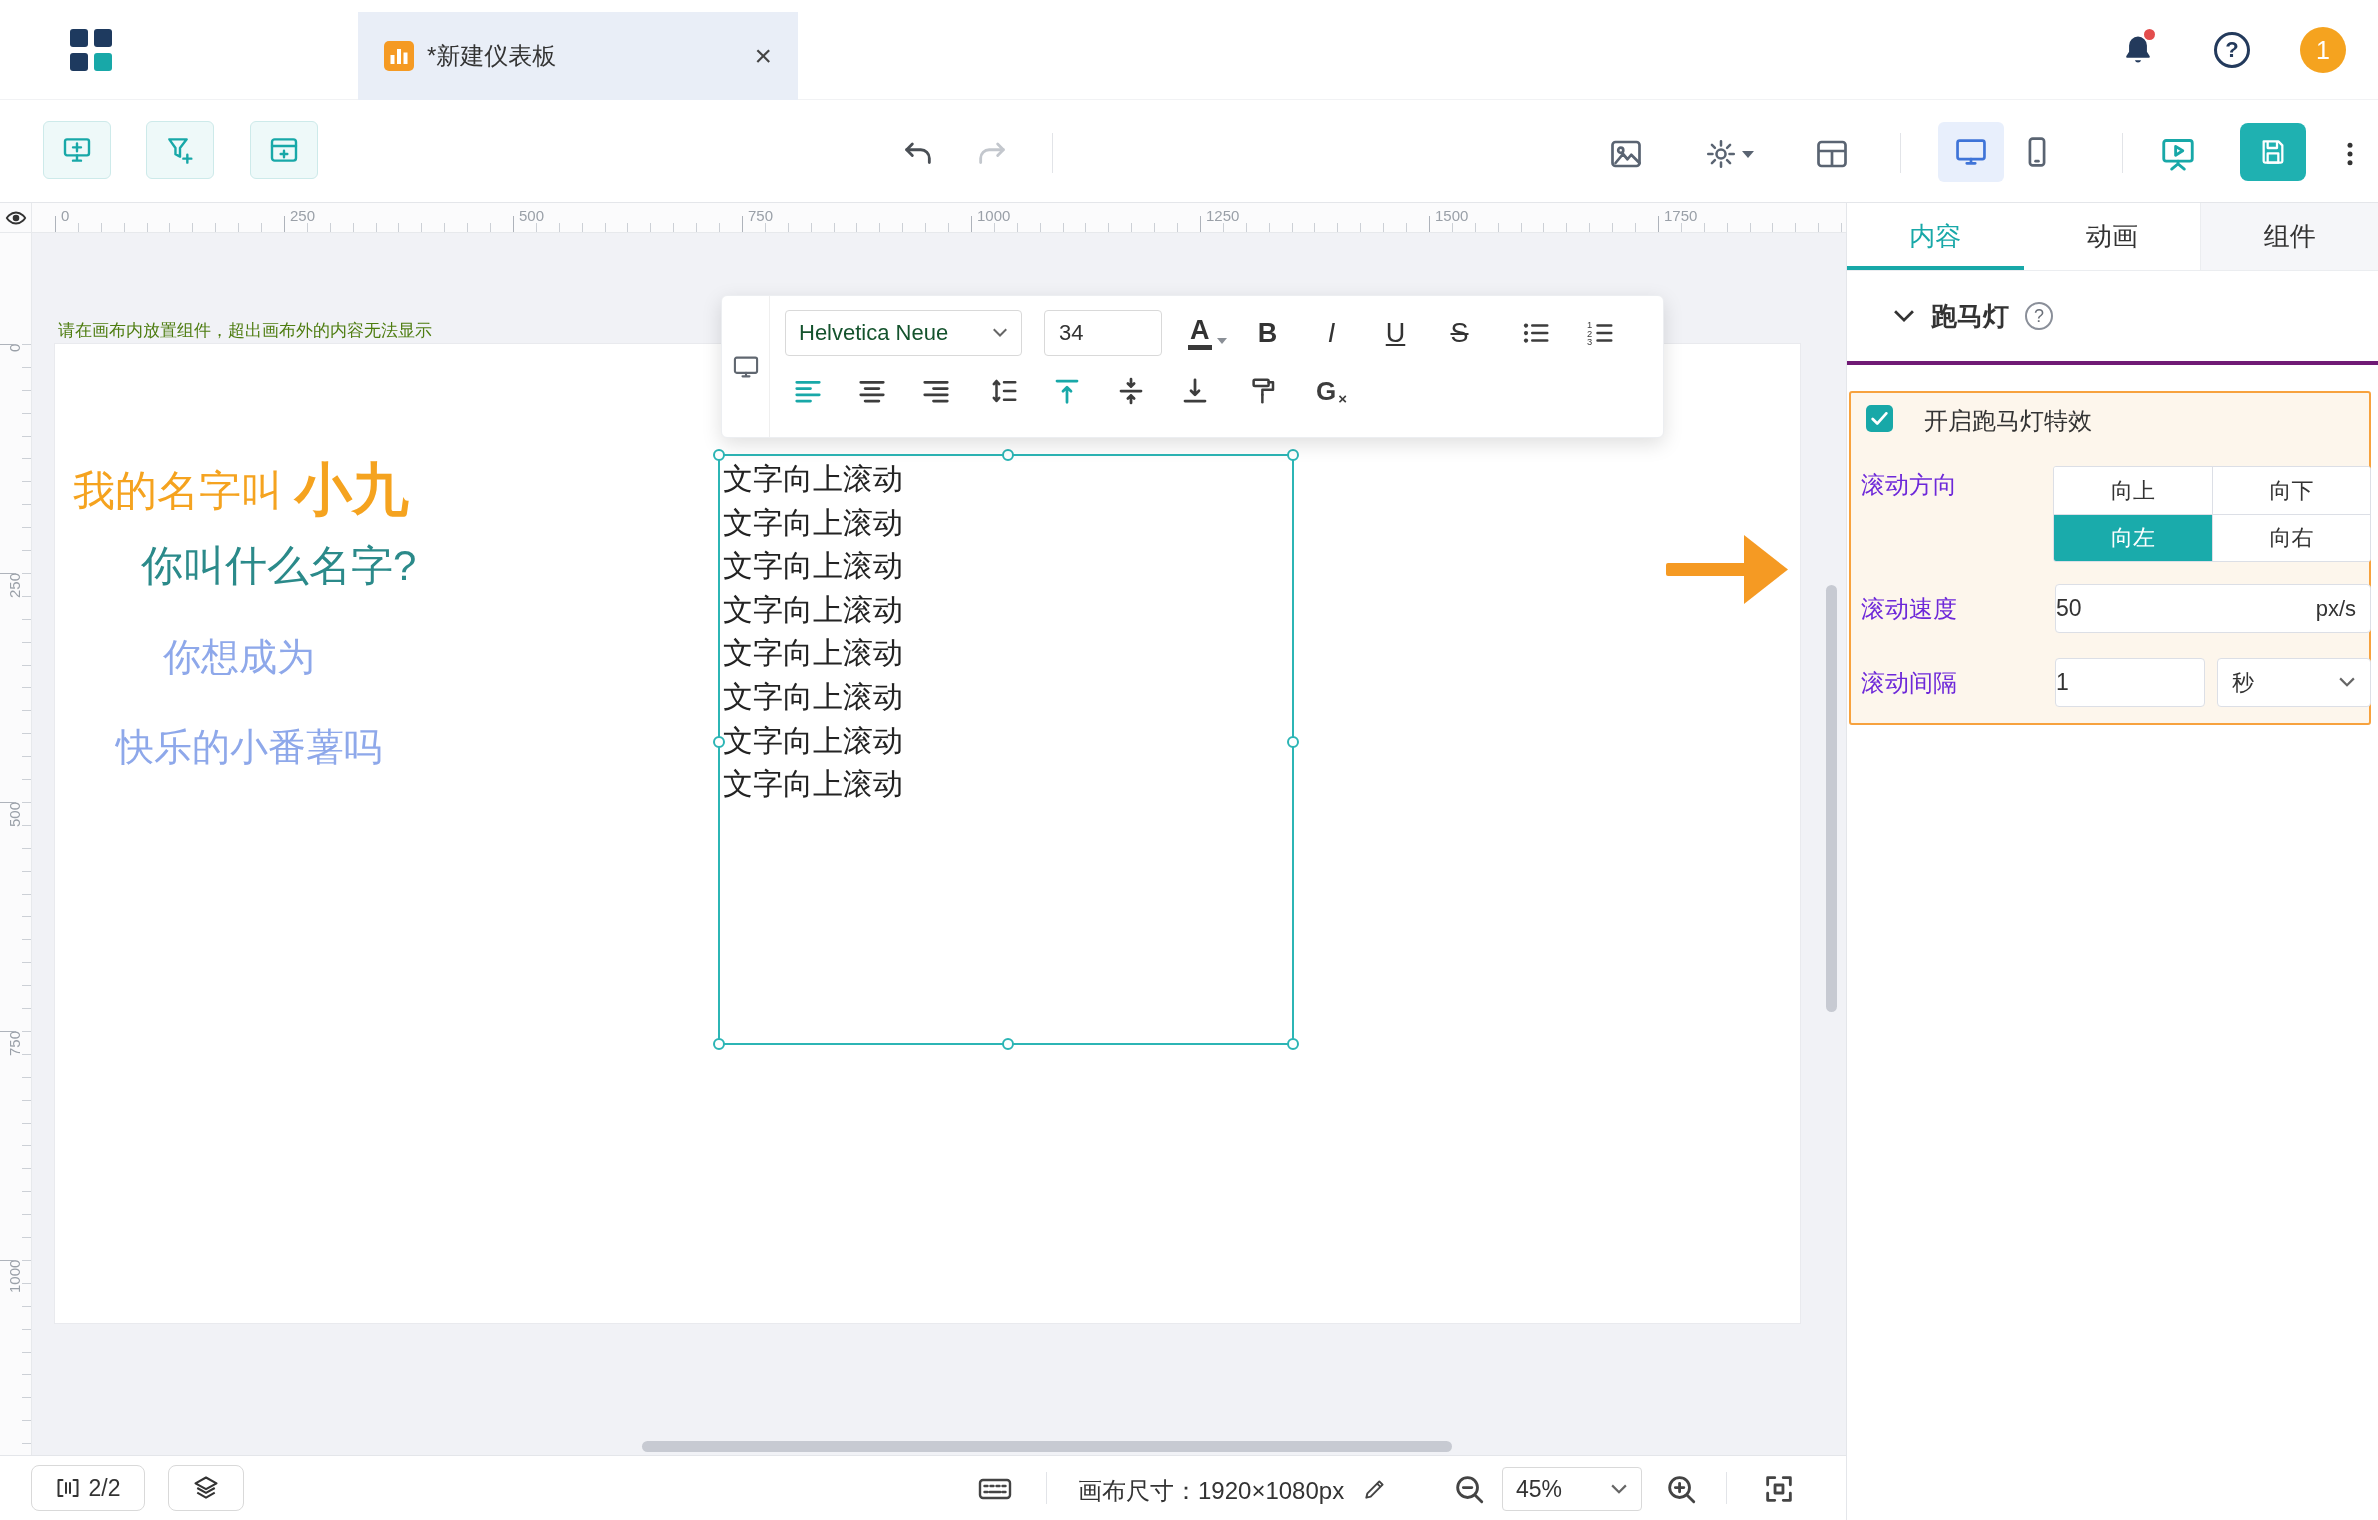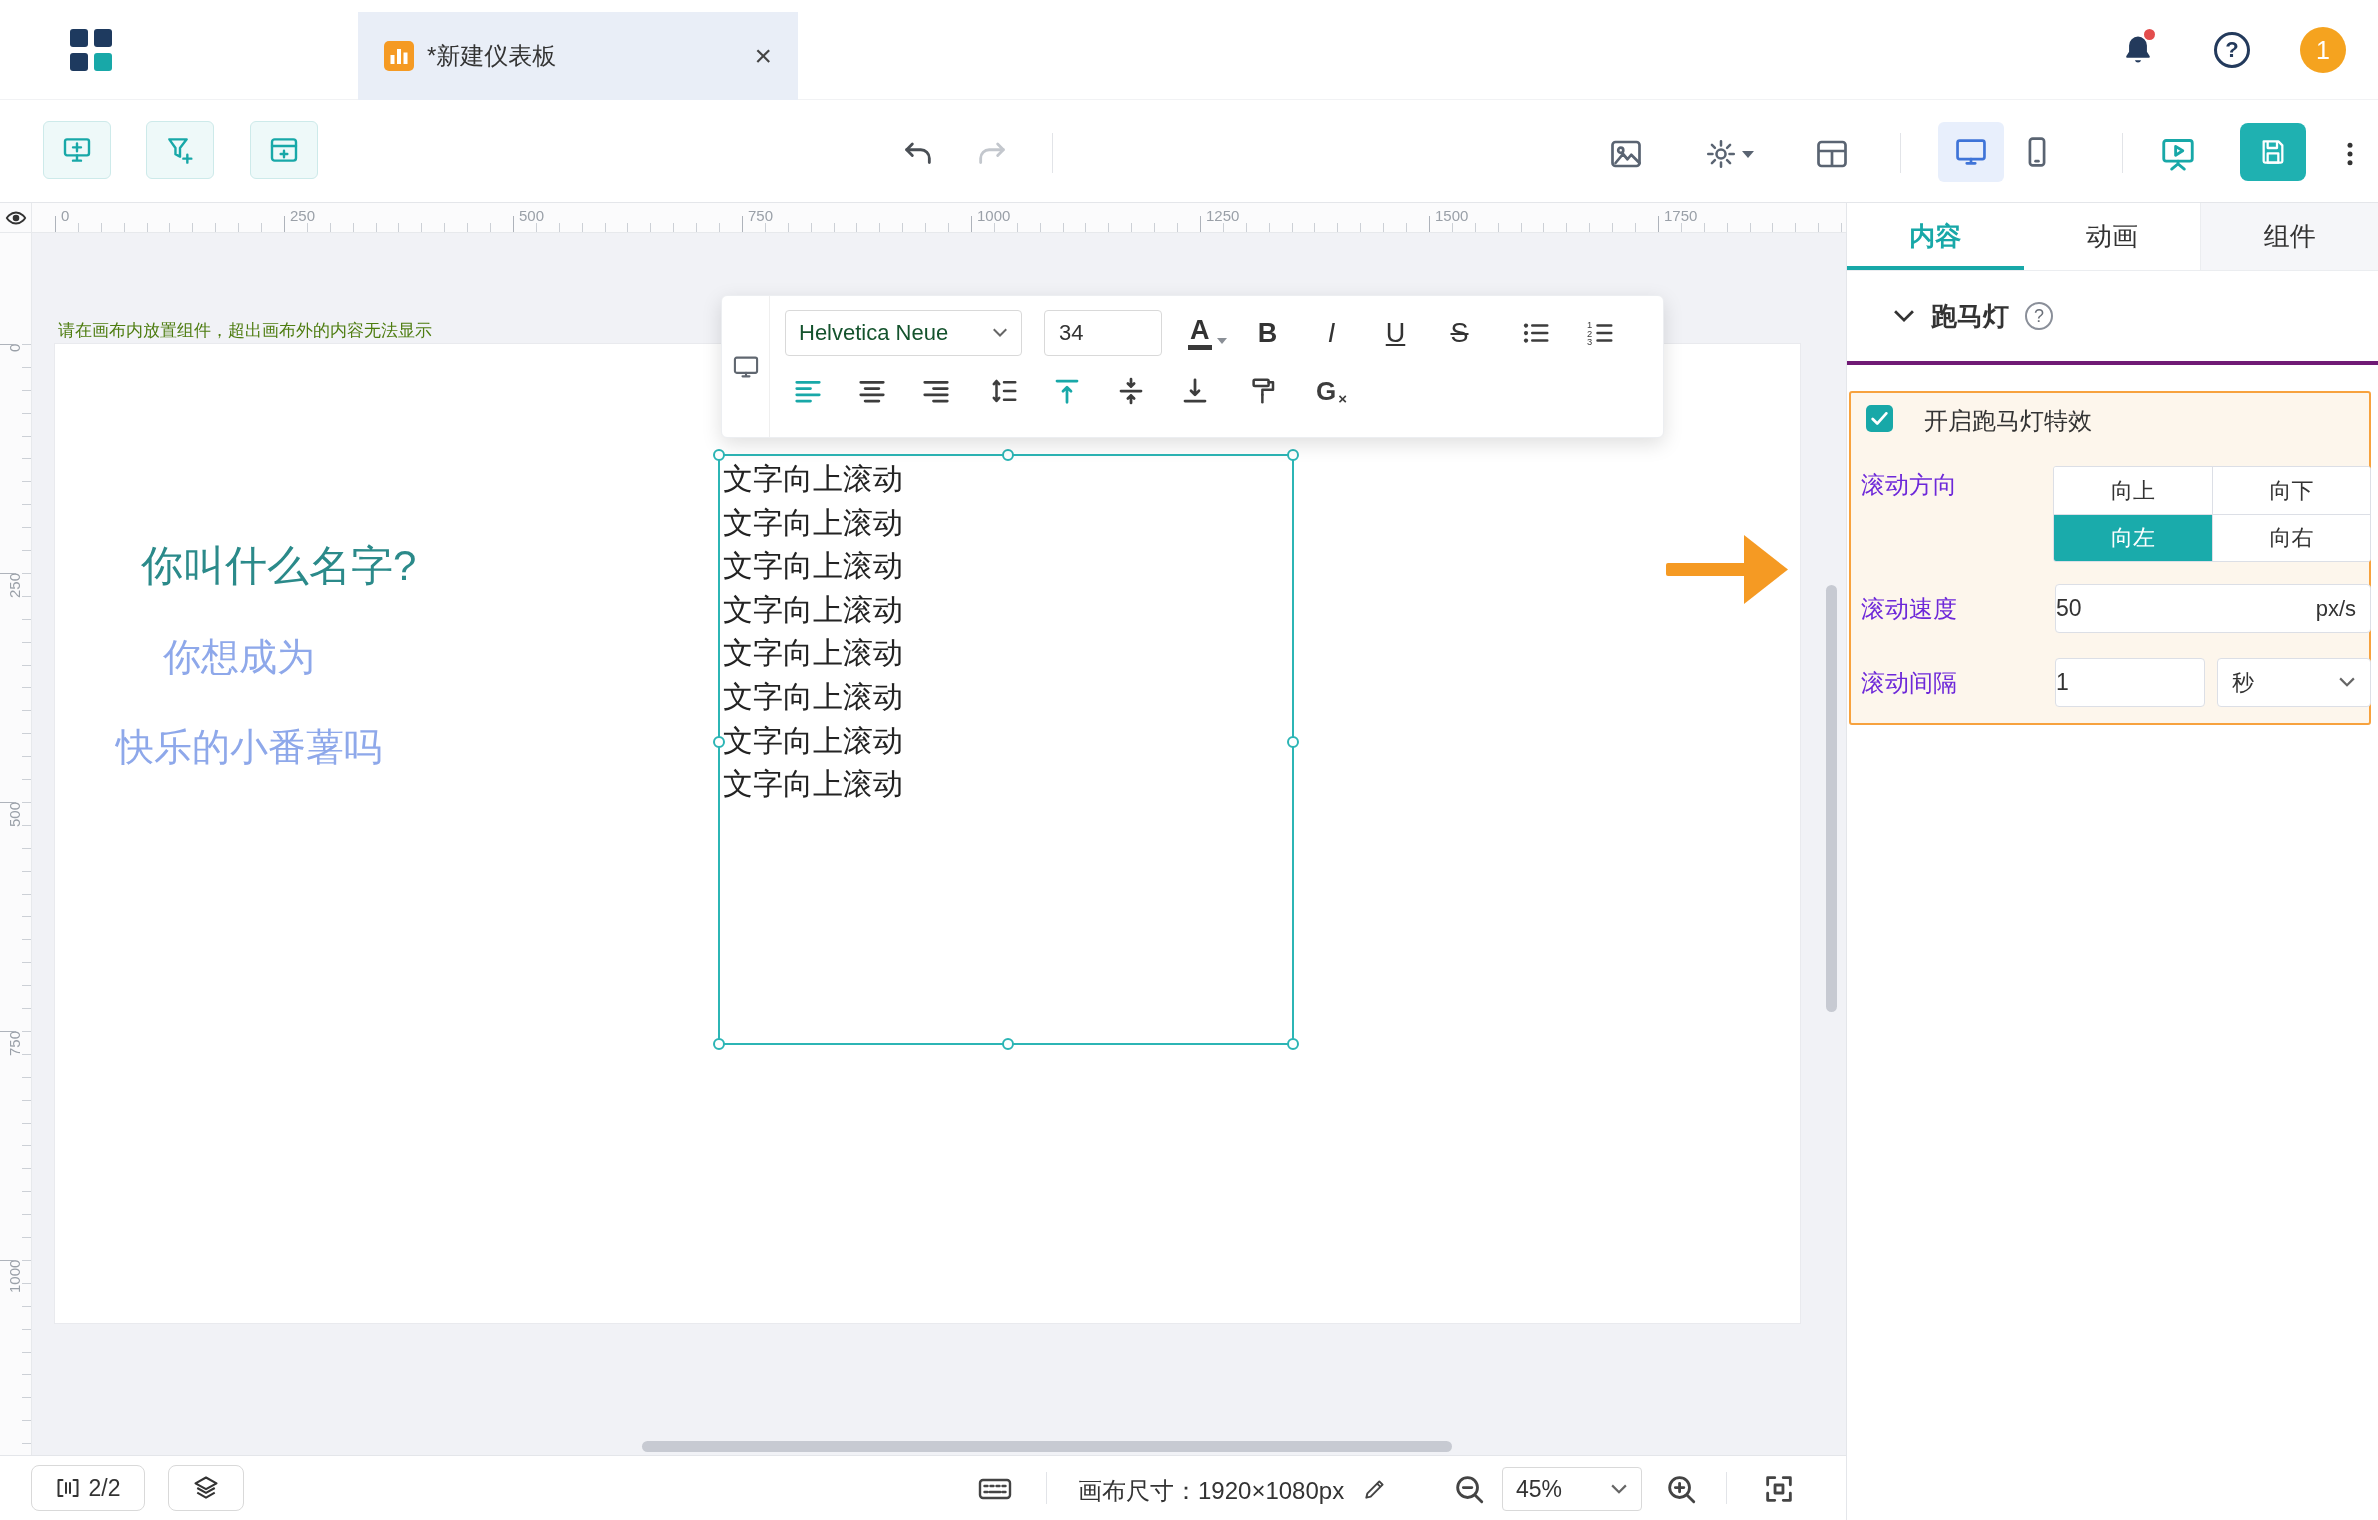--- a/index.html
+++ b/index.html
@@ -86,21 +86,21 @@
   .colorA .A{font-size:27px;font-weight:bold;color:#333;border-bottom:5px solid #3a3a3a;line-height:1.05;padding:0 2px}
   .colorA .caret2{width:0;height:0;border-left:5px solid transparent;border-right:5px solid transparent;border-top:6px solid #8a8f96;margin:0 0 6px 5px}
   .ml18{margin-left:18px}.ml30{margin-left:30px}.ml17{margin-left:17px}.ml22{margin-left:22px}
   .gx{font-size:26px;font-weight:bold;color:#3d3d3d;position:relative}
   .gx .x{font-size:15px;position:absolute;right:-11px;bottom:0}
 
   
   .rightpanel{position:absolute;left:1846px;top:203px;width:532px;height:1317px;background:#fff;border-left:1px solid #e4e6ea}
   .panel-tabs{display:flex;height:68px;border-bottom:1px solid #ebedf0}
   .ptab{flex:1;display:flex;align-items:center;justify-content:center;font-size:26px;color:#333;cursor:pointer;position:relative;background:#fff}
-  .ptab.active{color:#18a8a8;font-weight:bold}
+  .ptab.active{color:#18a8a8;font-weight:normal}
   .ptab.active::after{content:"";position:absolute;left:0;right:0;bottom:0;height:4px;background:#18a8a8}
   .ptab.gray{background:#f5f6f9;border-left:1px solid #ebedf0}
   .panel-section{height:94px;display:flex;align-items:center;padding-left:46px;gap:16px;border-bottom:4px solid #701a75}
   .section-title{font-size:26px;color:#333;font-weight:bold}
   .q-ring{width:28px;height:28px;border:2px solid #8a8f99;border-radius:50%;display:flex;align-items:center;justify-content:center;font-size:18px;color:#6a6f78;cursor:pointer}
   .marquee-card{position:absolute;left:2px;top:188px;width:522px;height:334px;background:#fdf6ec;border:2px solid #f7a23e;border-radius:3px}
   .chk-row{position:absolute;left:15px;top:12px;display:flex;align-items:flex-start;gap:31px}
   .chk{width:27px;height:27px;background:#18a8a8;border-radius:5px;display:flex;align-items:center;justify-content:center;cursor:pointer}
   .chk-label{font-size:24px;color:#333}
   .fld-label{position:absolute;left:10px;font-size:24px;color:#6d28d9}
@@ -290,20 +290,23 @@
       <span class="vcell">500</span>
       <span class="vcell">750</span>
       <span class="vcell">1000</span>
     </div>
 </div>
 
 <div class="canvas-area">
   <div class="canvas-hint">请在画布内放置组件，超出画布外的内容无法显示</div>
 
   <div class="canvas">
+    <div class="txt-name">
+      <span>我的名字叫 </span><b>小九</b>
+    </div>
     <div class="txt-question">你叫什么名字?</div>
     <div class="txt-wish1">你想成为</div>
     <div class="txt-wish2">快乐的小番薯吗</div>
 
     <div class="sel-box">
       <div class="lines">
 
       <div class="mline">文字向上滚动</div>
           <div class="mline">文字向上滚动</div>
           <div class="mline">文字向上滚动</div>

